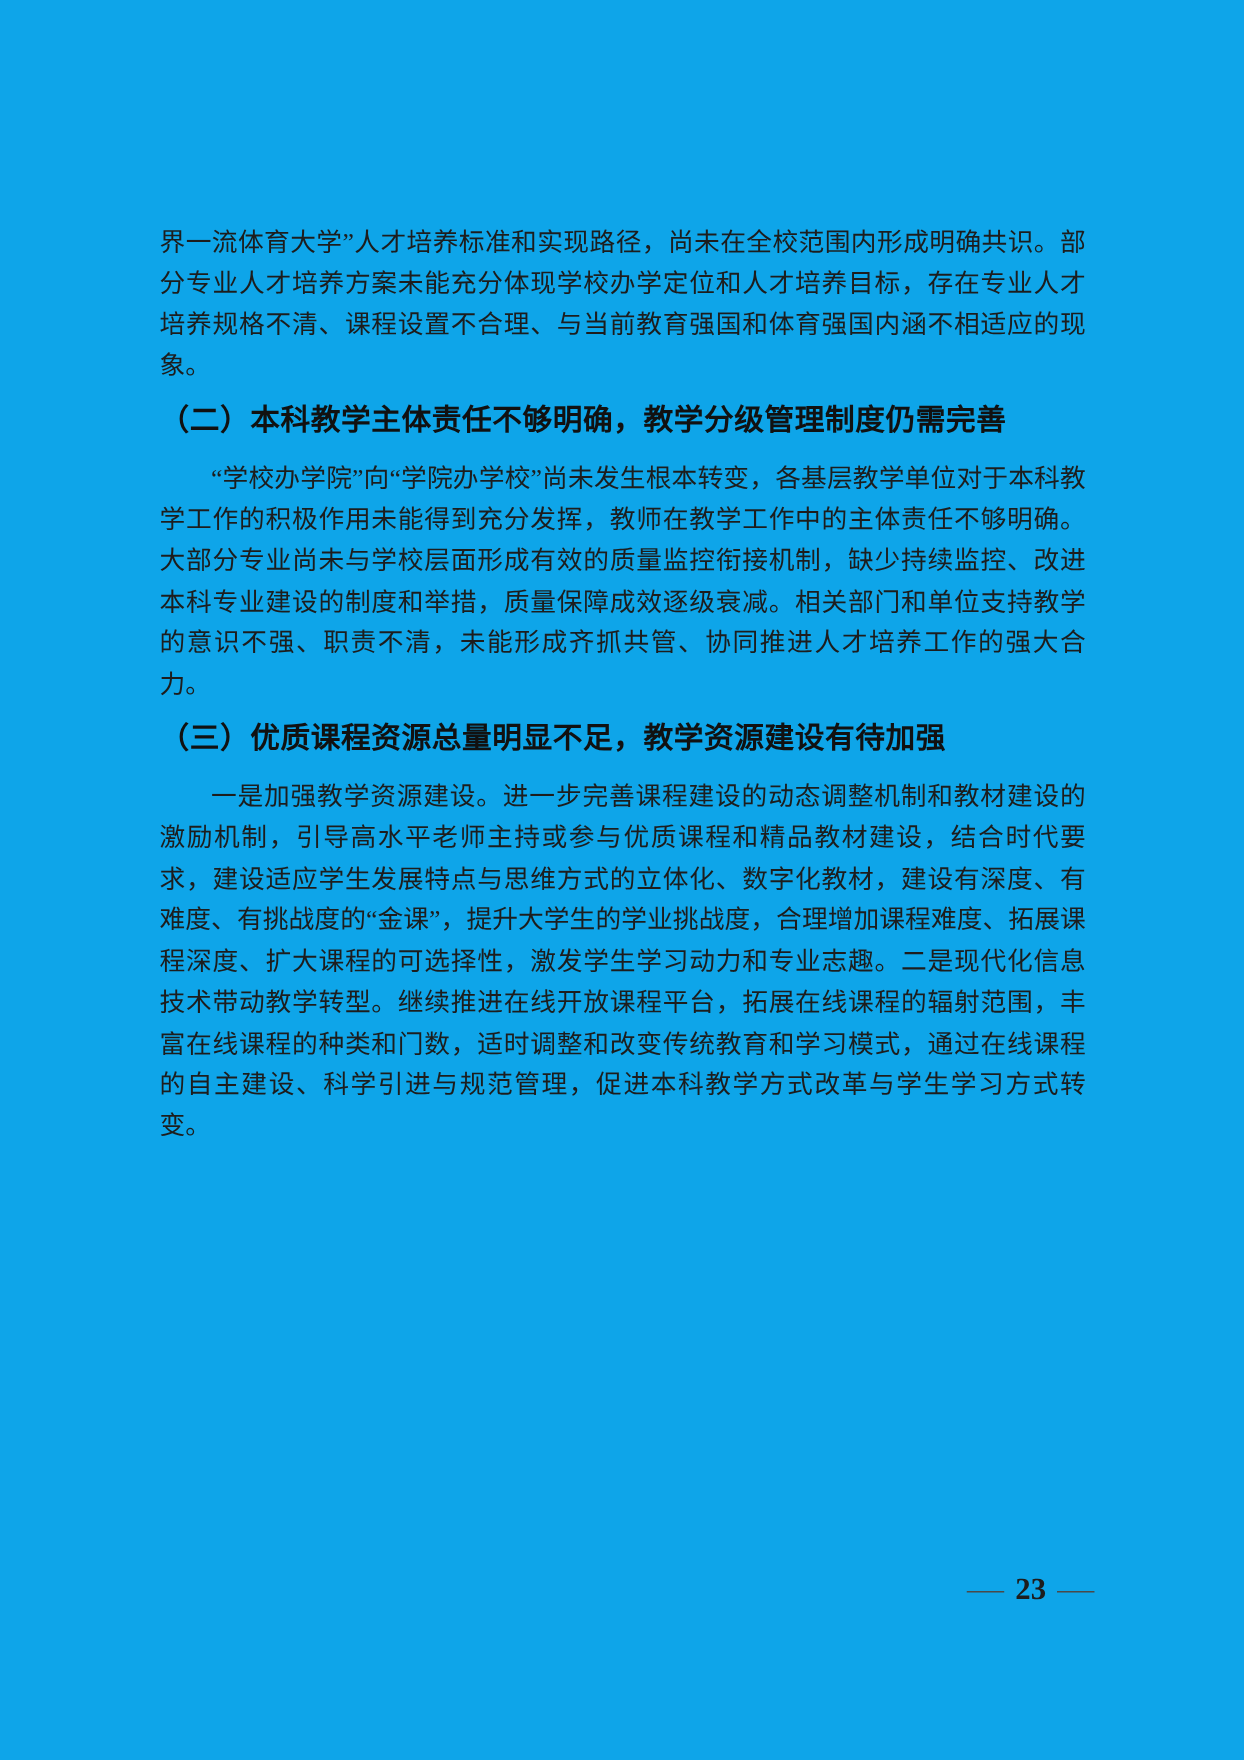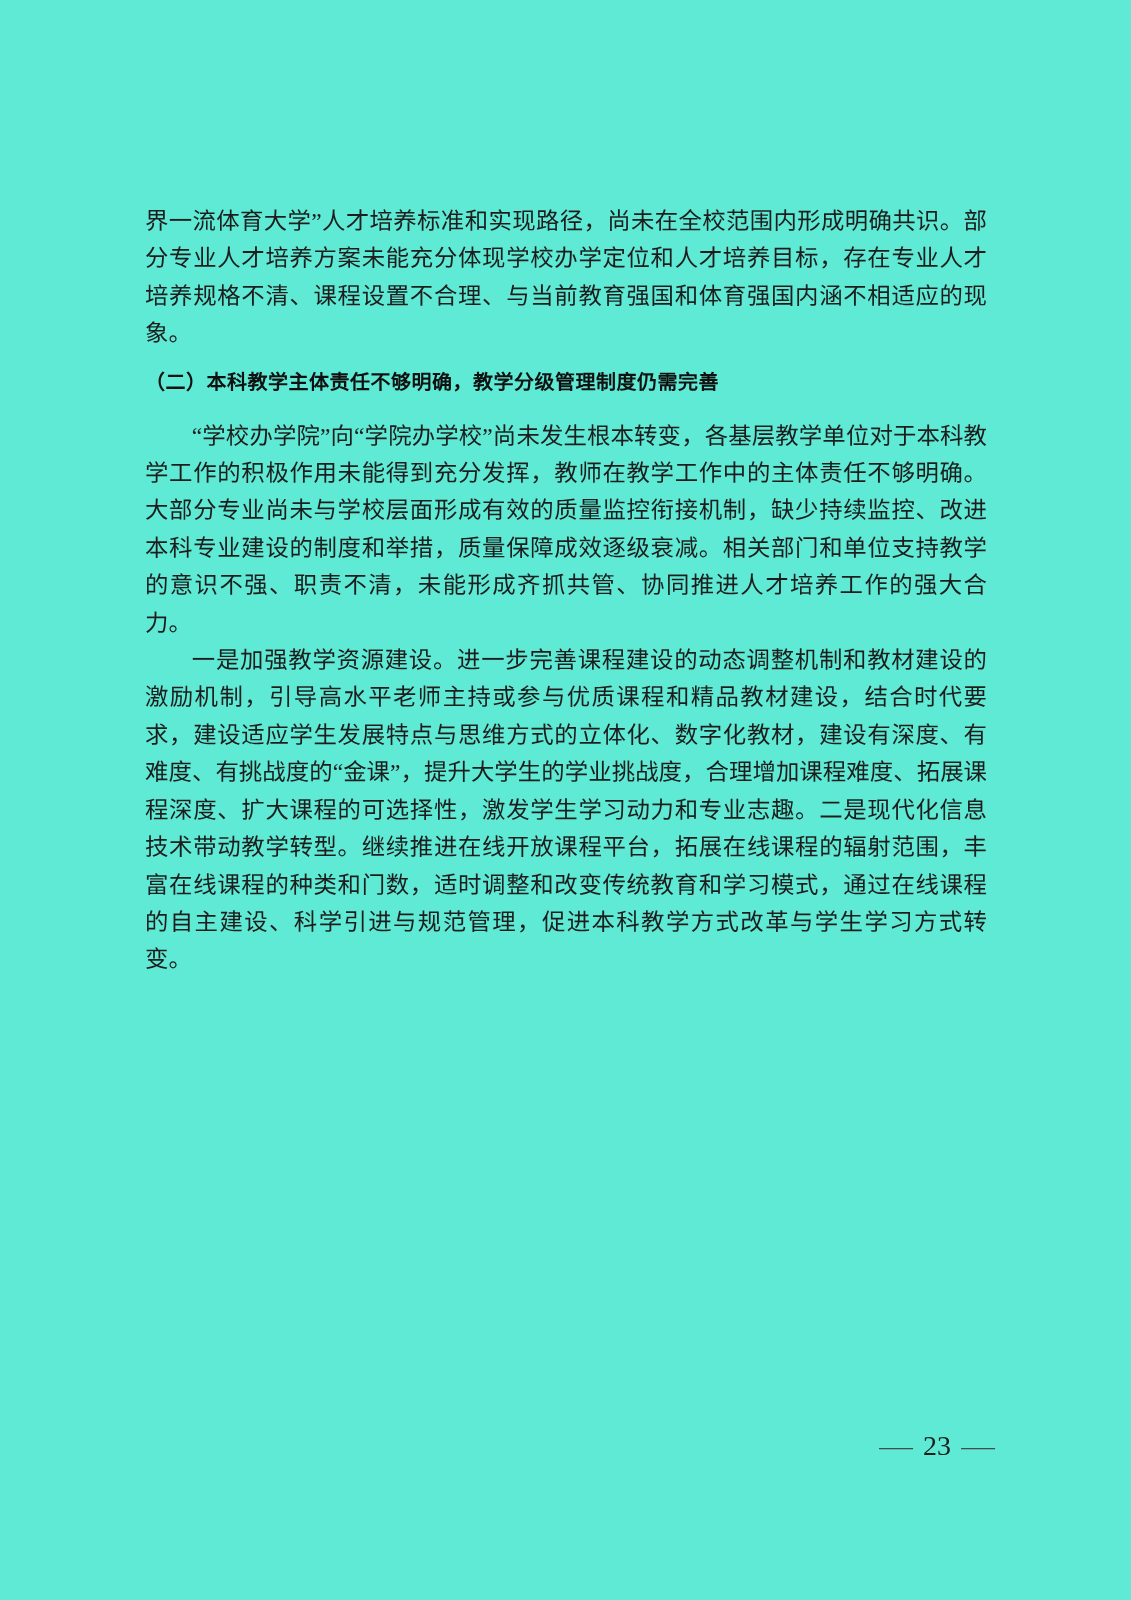--- a/index.html
+++ b/index.html
@@ -4,21 +4,21 @@
 <style>
   html, body {
     margin: 0;
     padding: 0;
     background: #ffffff;
   }
   .page {
     position: relative;
     width: 1131px;
     height: 1600px;
-    background: #5eead4;
+    background: #0ea5e9;
     overflow: hidden;
     color: #1d1d1d;
     font-family: "Liberation Serif", "DejaVu Serif", serif;
   }
   .content {
     position: absolute;
     left: 145px;
     top: 203px;
     width: 842px;
   }
@@ -30,21 +30,21 @@
     margin: 0;
     text-indent: 2em;
     color: #1d1d1d;
   }
   .body-para.no-indent {
     text-indent: 0;
   }
   .section-heading {
     font-family: "Liberation Sans", "DejaVu Sans", sans-serif;
     font-weight: 700;
-    font-size: 20px;
+    font-size: 27px;
     line-height: 38px;
     letter-spacing: 0.5px;
     margin: 10px 0 17px 0;
     color: #111111;
   }
   .page-footer {
     position: absolute;
     top: 1430px;
     right: 139px;
     display: inline-flex;
@@ -53,35 +53,37 @@
     font-family: "Liberation Serif", "DejaVu Serif", serif;
     font-size: 28px;
     line-height: 32px;
   }
   .footer-dash {
     color: #4a4a4a;
     transform: scaleX(1.2);
   }
   .footer-num {
     color: #1d1d1d;
+    font-weight: bold;
   }
 </style>
 </head>
 <body>
 
 <div class="page">
 
   <div class="content">
 
     <p class="body-para no-indent">界一流体育大学”人才培养标准和实现路径，尚未在全校范围内形成明确共识。部分专业人才培养方案未能充分体现学校办学定位和人才培养目标，存在专业人才培养规格不清、课程设置不合理、与当前教育强国和体育强国内涵不相适应的现象。</p>
 
     <h2 class="section-heading">（二）本科教学主体责任不够明确，教学分级管理制度仍需完善</h2>
 
     <p class="body-para">“学校办学院”向“学院办学校”尚未发生根本转变，各基层教学单位对于本科教学工作的积极作用未能得到充分发挥，教师在教学工作中的主体责任不够明确。大部分专业尚未与学校层面形成有效的质量监控衔接机制，缺少持续监控、改进本科专业建设的制度和举措，质量保障成效逐级衰减。相关部门和单位支持教学的意识不强、职责不清，未能形成齐抓共管、协同推进人才培养工作的强大合力。</p>
 
+    <h2 class="section-heading">（三）优质课程资源总量明显不足，教学资源建设有待加强</h2>
 
     <p class="body-para">一是加强教学资源建设。进一步完善课程建设的动态调整机制和教材建设的激励机制，引导高水平老师主持或参与优质课程和精品教材建设，结合时代要求，建设适应学生发展特点与思维方式的立体化、数字化教材，建设有深度、有难度、有挑战度的“金课”，提升大学生的学业挑战度，合理增加课程难度、拓展课程深度、扩大课程的可选择性，激发学生学习动力和专业志趣。二是现代化信息技术带动教学转型。继续推进在线开放课程平台，拓展在线课程的辐射范围，丰富在线课程的种类和门数，适时调整和改变传统教育和学习模式，通过在线课程的自主建设、科学引进与规范管理，促进本科教学方式改革与学生学习方式转变。</p>
 
 
 
   </div>
 
   <div class="page-footer">
     <span class="footer-dash">—</span>
     <span class="footer-num">23</span>

